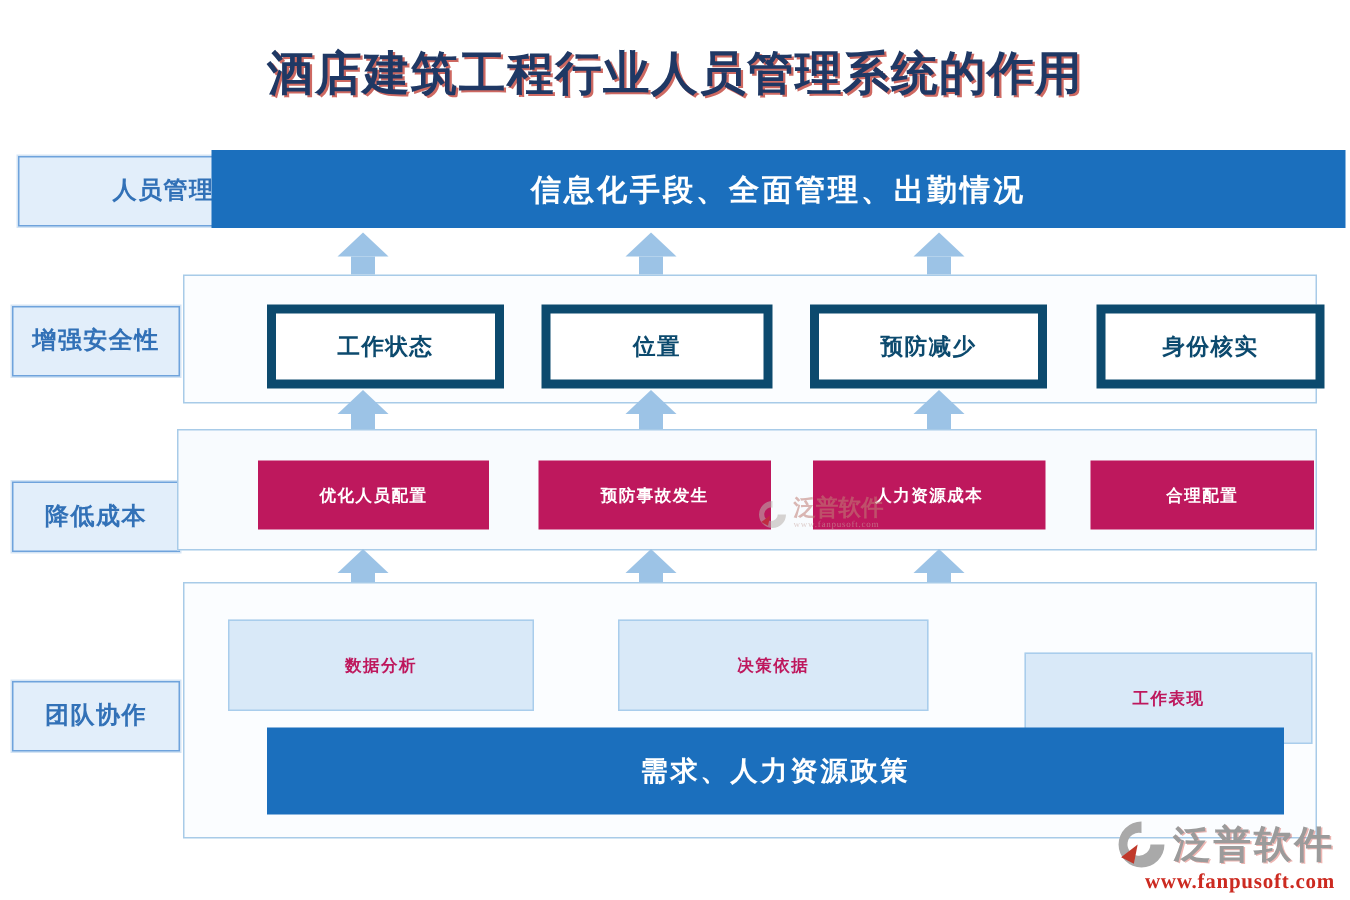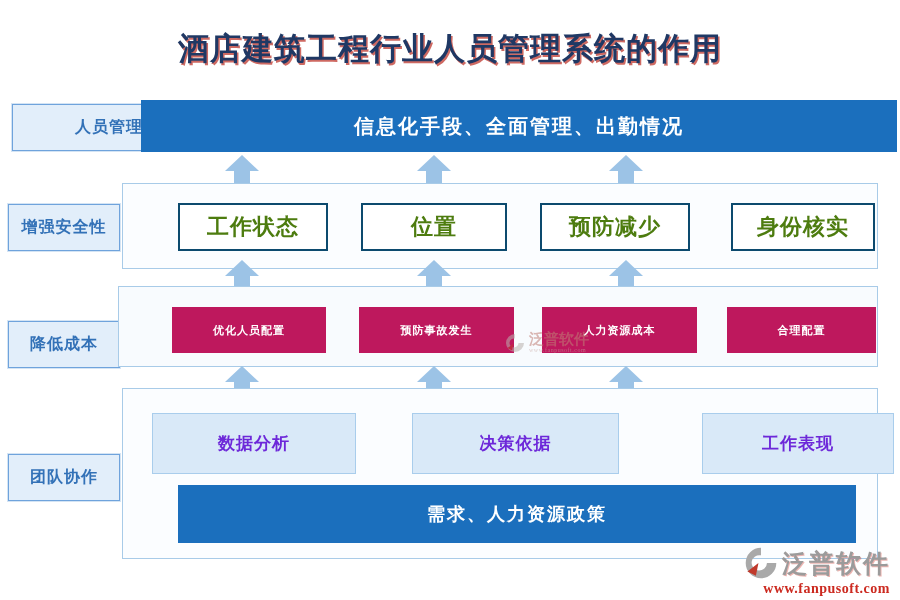--- a/index.html
+++ b/index.html
@@ -23,33 +23,33 @@
     position:absolute;display:flex;align-items:center;justify-content:center;
     background:#1b6fbd;color:#ffffff;font-weight:bold;letter-spacing:2px;
   }
   
   .container{
     position:absolute;background:#fbfdff;border:1px solid #a8cbe8;
   }
   
   .white-box{
     position:absolute;display:flex;align-items:center;justify-content:center;
-    background:#ffffff;border:2px solid #0c4a6e;
-    color:#4d7c0f;font-size:22px;font-weight:bold;letter-spacing:1px;
+    background:#ffffff;border:6px solid #0c4a6e;
+    color:#0c4a6e;font-size:15px;font-weight:bold;letter-spacing:1px;
   }
   
   .blue-box{
     position:absolute;display:flex;align-items:center;justify-content:center;
     background:#be185d;color:#ffffff;font-size:11px;font-weight:bold;letter-spacing:1px;
   }
   
   .light-box{
     position:absolute;display:flex;align-items:center;justify-content:center;
     background:#d9e9f8;border:1px solid #a9cdec;
-    color:#6d28d9;font-size:17px;font-weight:bold;letter-spacing:1px;
+    color:#be185d;font-size:11px;font-weight:bold;letter-spacing:1px;
   }
   
   .arrow{position:absolute;width:34px;}
   .arrow .head{
     width:0;height:0;margin:0 auto;
     border-left:17px solid transparent;border-right:17px solid transparent;
     border-bottom:16px solid #9cc3e6;
   }
   .arrow .stem{width:16px;height:14px;margin:0 auto;background:#9cc3e6;}
   
@@ -154,21 +154,21 @@
       <div class="stem"></div>
     </div>
   <div class="arrow" style="left:609px;top:366px;">
       <div class="head"></div>
       <div class="stem"></div>
     </div>
 
   <div class="container" style="left:122px;top:388px;width:754px;height:169px;"></div>
   <div class="light-box" style="left:152px;top:413px;width:202px;height:59px;">数据分析</div>
   <div class="light-box" style="left:412px;top:413px;width:205px;height:59px;text-align:right;">决策依据</div>
-  <div class="light-box" style="left:683px;top:413px;width:190px;height:59px;margin-left:19px;">工作表现</div>
+  <div class="light-box" style="left:683px;top:435px;width:190px;height:59px;">工作表现</div>
   <div class="dark-bar bar-text-md" style="left:178px;top:485px;width:678px;height:58px;">需求、人力资源政策</div>
 
   <div class="branding">
     <div class="brand-row">
       <svg width="34" height="34" viewBox="0 0 40 40">
         <path d="M20 2 A18 18 0 1 0 38 20 L27 20 A9 9 0 1 1 20 11 Z" fill="#a9a9a9"></path>
         <path d="M4 30 L17 20 L14 35 Z" fill="#c0392b"></path>
       </svg>
       <span class="brand-name">泛普软件</span>
     </div>

